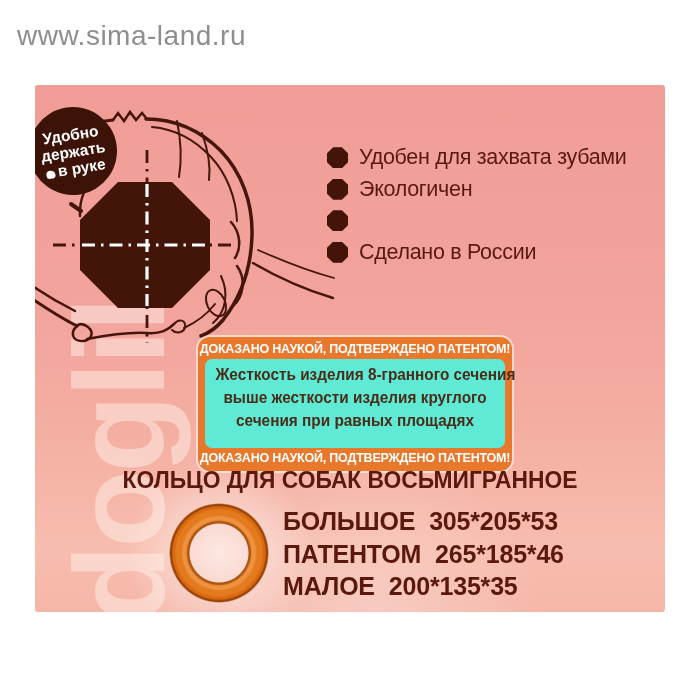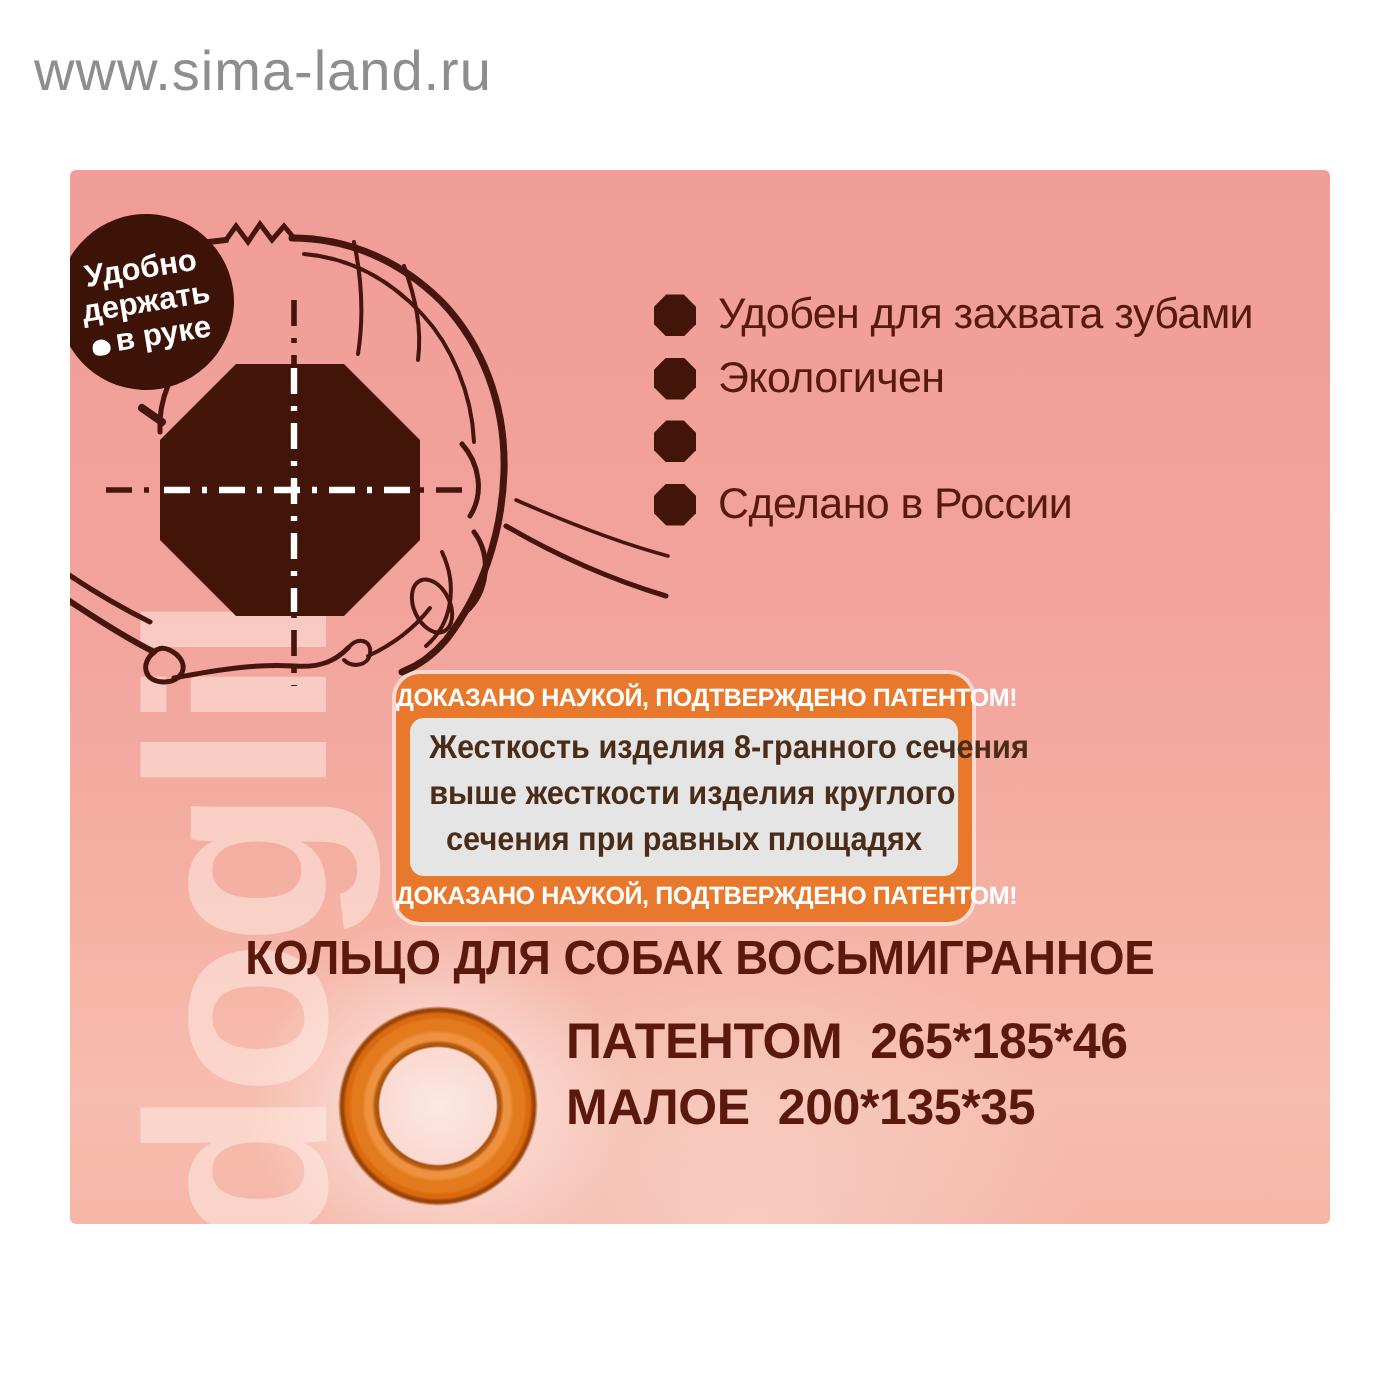--- a/index.html
+++ b/index.html
@@ -37,30 +37,30 @@
   .features{position:absolute;left:292px;top:57px;}
   .feature{display:flex;align-items:center;height:31.5px;}
   .octagon-bullet{
     width:21px;height:21px;background:#431408;flex:none;margin-right:11px;
     clip-path:polygon(29% 0,71% 0,100% 29%,100% 71%,71% 100%,29% 100%,0 71%,0 29%);
   }
   .feature .txt{
     font-size:21.5px;font-weight:normal;color:#571a0e;letter-spacing:-.3px;white-space:nowrap;
   }
   .banner{
-    position:absolute;left:163px;top:252px;width:288px;border-radius:12px;
+    position:absolute;left:163px;top:252px;width:314px;border-radius:12px;
     background:#e8782c;box-shadow:0 0 0 2px rgba(255,255,255,.55);
     padding:3px 0 4px;
   }
   .banner-strip{
     color:#fff;font-weight:bold;font-size:12.5px;text-align:center;
     letter-spacing:-.2px;padding:2px 0;white-space:nowrap;
   }
   .banner-box{
-    background:#e5e5e5;border-radius:7px;margin:1px 7px;padding:4px 0 6px;
+    background:#5eead4;border-radius:7px;margin:1px 7px;padding:4px 0 16px;
   }
   .banner-line{
     font-size:16.5px;font-weight:bold;color:#4a2c18;text-align:center;line-height:23px;
     white-space:nowrap;transform:scaleX(.93);transform-origin:50% 50%;
   }
   .product-title{
     position:absolute;left:0;top:381px;width:100%;text-align:center;
     font-size:24px;font-weight:bold;color:#5b190e;white-space:nowrap;
     transform:scaleX(.95);letter-spacing:0;
   }
@@ -158,20 +158,23 @@
     </div>
     <div class="banner-strip">ДОКАЗАНО НАУКОЙ, ПОДТВЕРЖДЕНО ПАТЕНТОМ!</div>
   </div>
 
   <div class="product-title">КОЛЬЦО ДЛЯ СОБАК ВОСЬМИГРАННОЕ</div>
 
   <div class="ring"></div>
 
   <div class="sizes">
     <div class="size-row">
+      <span class="lbl">БОЛЬШОЕ</span><span class="dims">305*205*53</span>
+    </div>
+    <div class="size-row">
       <span class="lbl">ПАТЕНТОМ</span><span class="dims">265*185*46</span>
     </div>
     <div class="size-row">
       <span class="lbl">МАЛОЕ</span><span class="dims">200*135*35</span>
     </div>
   </div>
 
 </div>
 
 </body></html>

